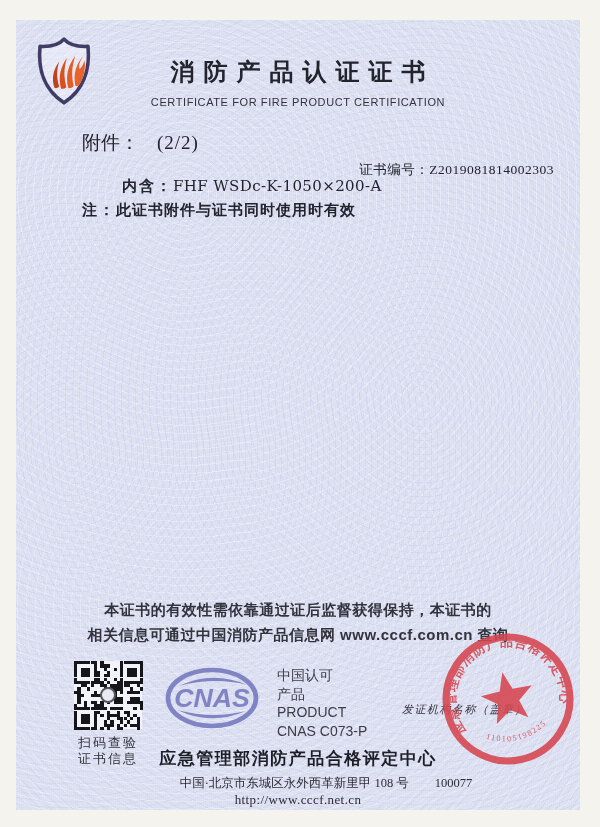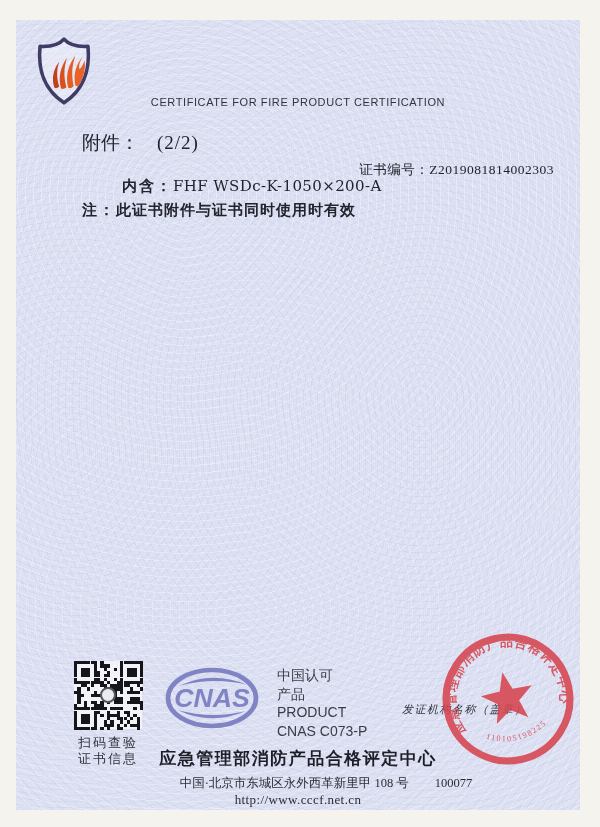--- a/index.html
+++ b/index.html
@@ -101,37 +101,42 @@
   <svg class="shield" viewBox="0 0 100 120">
     <path d="M50,7 C44,14 30,20 10,19 C7,52 12,88 50,113 C88,88 93,52 90,19 C70,20 56,14 50,7 Z" fill="rgba(248,248,255,0.35)" stroke="#413c66" stroke-width="6" stroke-linejoin="round"></path>
     <g>
       <path d="M34,88 C29,72 32,58 42,44 C37,60 38,72 42,86 C39,89 36,89 34,88 Z" fill="#c2401c"></path>
       <path d="M45,89 C40,70 44,54 55,38 C49,57 50,71 54,87 C51,90 47,90 45,89 Z" fill="#d9501f"></path>
       <path d="M57,88 C52,68 57,50 69,34 C62,54 63,70 66,85 C63,89 59,89 57,88 Z" fill="#e55c25"></path>
       <path d="M69,84 C65,66 70,48 82,36 C76,44 74,52 76,57 C80,53 83,48 84,42 C87,54 83,70 76,82 C73,86 71,86 69,84 Z" fill="#e8622a"></path>
     </g>
   </svg>
 
+  <div class="title">消防产品认证证书</div>
   <div class="subtitle">CERTIFICATE FOR FIRE PRODUCT CERTIFICATION</div>
 
   <div class="attachment">
     <span>附件：</span><span class="att-value">(2/2)</span>
   </div>
 
   <div class="cert-no">证书编号：Z2019081814002303</div>
 
   <div class="fields">
     <div class="field-row indent">
       <span class="field-label">内含：</span><span class="field-value code-value">FHF WSDc-K-1050×200-A</span>
     </div>
     <div class="field-row note">
       <span class="field-label">注：</span><span class="field-value">此证书附件与证书同时使用时有效</span>
     </div>
   </div>
 
+  <div class="notice">
+    <div>本证书的有效性需依靠通过证后监督获得保持，本证书的</div>
+    <div>相关信息可通过中国消防产品信息网 www.cccf.com.cn 查询</div>
+  </div>
 
   <div class="qr-block">
     <div class="qr">
         <div style="left: 0px; top: 0px;"></div>
         <div style="left: 3.3px; top: 0px;"></div>
         <div style="left: 6.6px; top: 0px;"></div>
         <div style="left: 9.9px; top: 0px;"></div>
         <div style="left: 13.2px; top: 0px;"></div>
         <div style="left: 16.5px; top: 0px;"></div>
         <div style="left: 19.8px; top: 0px;"></div>

